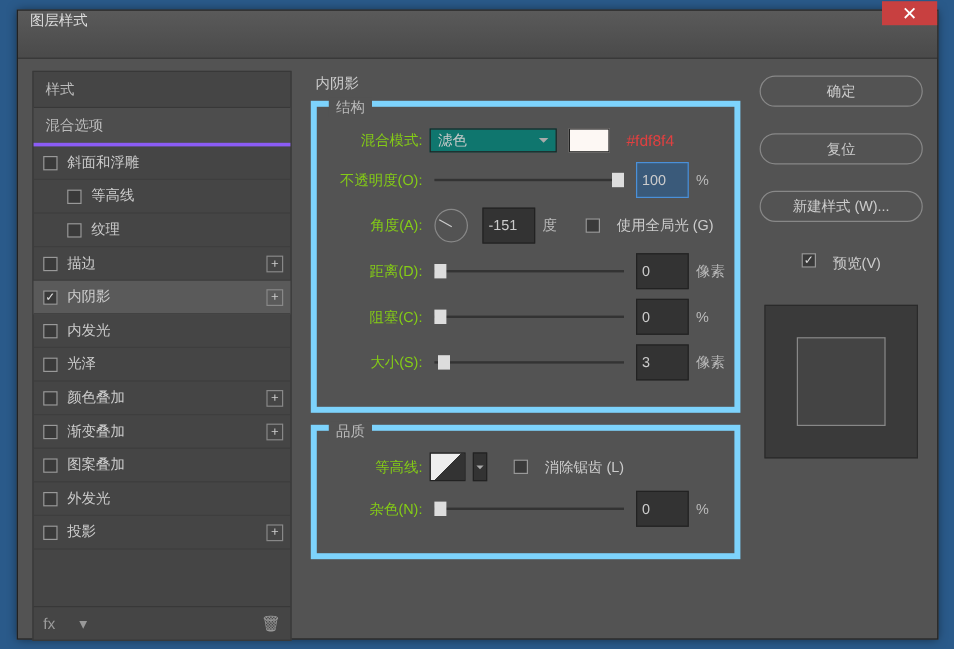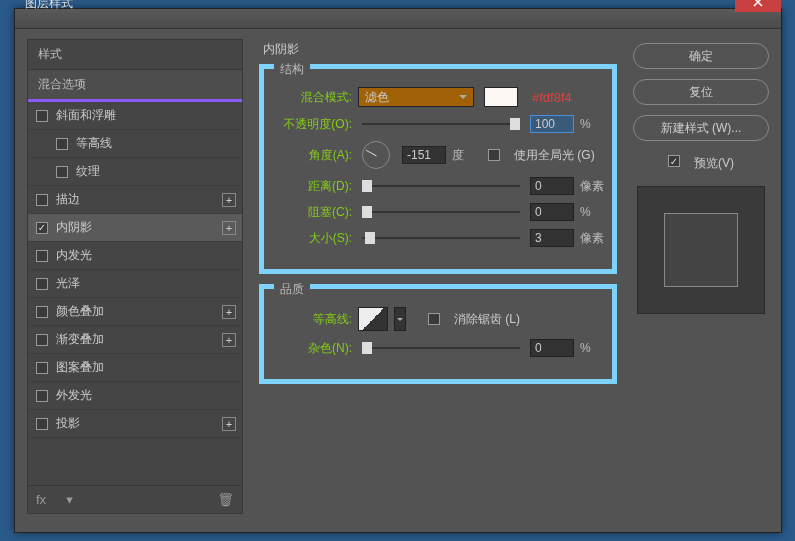--- a/index.html
+++ b/index.html
@@ -1,18 +1,18 @@
 <!DOCTYPE html>
 <html><head>
 <meta charset="utf-8">
 <style>
 *{box-sizing:border-box;margin:0;padding:0;font-family:"Microsoft YaHei",sans-serif;font-size:12px;color:#ccc}
 body{background:#2a5a8a;width:795px;height:541px;overflow:hidden}
 .window{position:absolute;top:8px;left:14px;width:768px;height:525px;background:#535353;border:1px solid #222;box-shadow:0 0 8px rgba(0,0,0,.5)}
-.titlebar{height:20px;background:linear-gradient(#5a5a5a,#4a4a4a);border-bottom:1px solid #333;display:flex;align-items:flex-end;padding:0 0 16px 10px}
+.titlebar{height:40px;background:linear-gradient(#5a5a5a,#4a4a4a);border-bottom:1px solid #333;display:flex;align-items:flex-start;padding:0 0 5px 10px}
 .titlebar .title{flex:1;color:#ddd}
 .close-btn{width:46px;height:20px;background:#c84040;color:#fff;display:flex;align-items:center;justify-content:center;cursor:pointer;margin-top:-8px}
 .body{display:flex;padding:10px 12px;gap:10px;height:calc(100% - 28px)}
 .left{width:216px;background:#454545;border:1px solid #383838;display:flex;flex-direction:column}
 .left-head{padding:6px 10px;color:#bbb}
 .left-sub{padding:6px 10px;background:#4d4d4d;border-top:1px solid #383838;border-bottom:3px solid #8b5cf6;color:#bbb}
 .style-list{flex:1}
 .style-item{display:flex;align-items:center;padding:5px 8px;border-bottom:1px solid #3e3e3e;position:relative}
 .style-item.sub{padding-left:28px}
 .style-item.selected{background:#5a5a5a}
@@ -21,37 +21,37 @@
 .plus{position:absolute;right:6px;width:14px;height:14px;border:1px solid #888;display:flex;align-items:center;justify-content:center;font-size:11px;color:#ccc;cursor:pointer}
 .left-foot{height:28px;border-top:1px solid #383838;display:flex;align-items:center;padding:0 8px;gap:20px}
 .left-foot .sp{flex:1}
 .ic{color:#999;cursor:pointer;font-size:13px}
 .mid{flex:1;padding:0 6px}
 .mid-title{color:#ccc;margin:2px 0 6px 4px}
 .fieldset{border:5px solid #7dd3fc;padding:10px 2px 14px;margin-bottom:10px;position:relative}
 .legend{position:absolute;top:-8px;left:10px;background:#535353;padding:0 6px;color:#bbb}
 .row{display:flex;align-items:center;margin:8px 0;gap:6px}
 .lbl{width:86px;text-align:right;color:#84cc16}
-.select{width:116px;height:20px;background:#a16207;border:1px solid #222;display:flex;align-items:center;padding:0 6px;position:relative;cursor:pointer}
+.select{width:106px;height:20px;background:#0f766e;border:1px solid #222;display:flex;align-items:center;padding:0 6px;position:relative;cursor:pointer}
 .select::after{content:"";position:absolute;right:6px;top:7px;border:4px solid transparent;border-top-color:#aaa}
 .swatch{width:34px;height:20px;background:#fdf8f4;border:1px solid #222;cursor:pointer;margin-left:4px}
 .note{color:#e04040;margin-left:8px;font-size:13px}
 .slider{flex:1;height:2px;background:#333;position:relative;margin:0 4px}
 .thumb{position:absolute;top:-5px;width:10px;height:12px;background:#ddd;cursor:pointer}
-.numbox{width:44px;height:18px;background:#333;border:1px solid #222;color:#ccc;padding:0 4px;display:flex;align-items:center}
+.numbox{width:44px;height:30px;background:#333;border:1px solid #222;color:#ccc;padding:0 4px;display:flex;align-items:center}
 .numbox.hl{border:1px solid #4a90d9;background:#3a5a7a;color:#fff}
 .unit{width:30px;color:#bbb}
 .dial{width:28px;height:28px;border:1px solid #888;border-radius:50%;position:relative;margin-left:4px}
 .dial::after{content:"";position:absolute;width:1px;height:12px;background:#ccc;left:13px;top:2px;transform-origin:bottom;transform:rotate(-61deg)}
 .contour{width:30px;height:24px;background:linear-gradient(135deg,#eee 50%,#333 50%);border:1px solid #222;cursor:pointer}
 .cont-dd{width:12px;height:24px;background:#333;border:1px solid #222;display:flex;align-items:center;justify-content:center;cursor:pointer}
 .cont-dd::after{content:"";border:3px solid transparent;border-top-color:#aaa;margin-top:3px}
 .btn{height:22px;background:#5a5a5a;border:1px solid #333;padding:0 14px;display:flex;align-items:center;cursor:pointer;color:#ddd}
 .btnrow{display:flex;gap:12px;justify-content:center;margin-top:8px}
-.right{width:136px;display:flex;flex-direction:column;gap:10px;padding-top:4px}
+.right{width:136px;display:flex;flex-direction:column;gap:22px;padding-top:4px}
 .rbtn{height:26px;border:1px solid #888;border-radius:13px;display:flex;align-items:center;justify-content:center;cursor:pointer;color:#ddd}
 .prevchk{display:flex;justify-content:center;gap:6px;margin-top:4px}
 .preview{width:128px;height:128px;background:#3a3a3a;border:1px solid #2a2a2a;margin:4px auto;display:flex;align-items:center;justify-content:center}
 .preview-inner{width:74px;height:74px;border:1px solid #888;background:#444}
 </style>
 </head>
 <body>
 
 <div class="window">
   <div class="titlebar">

